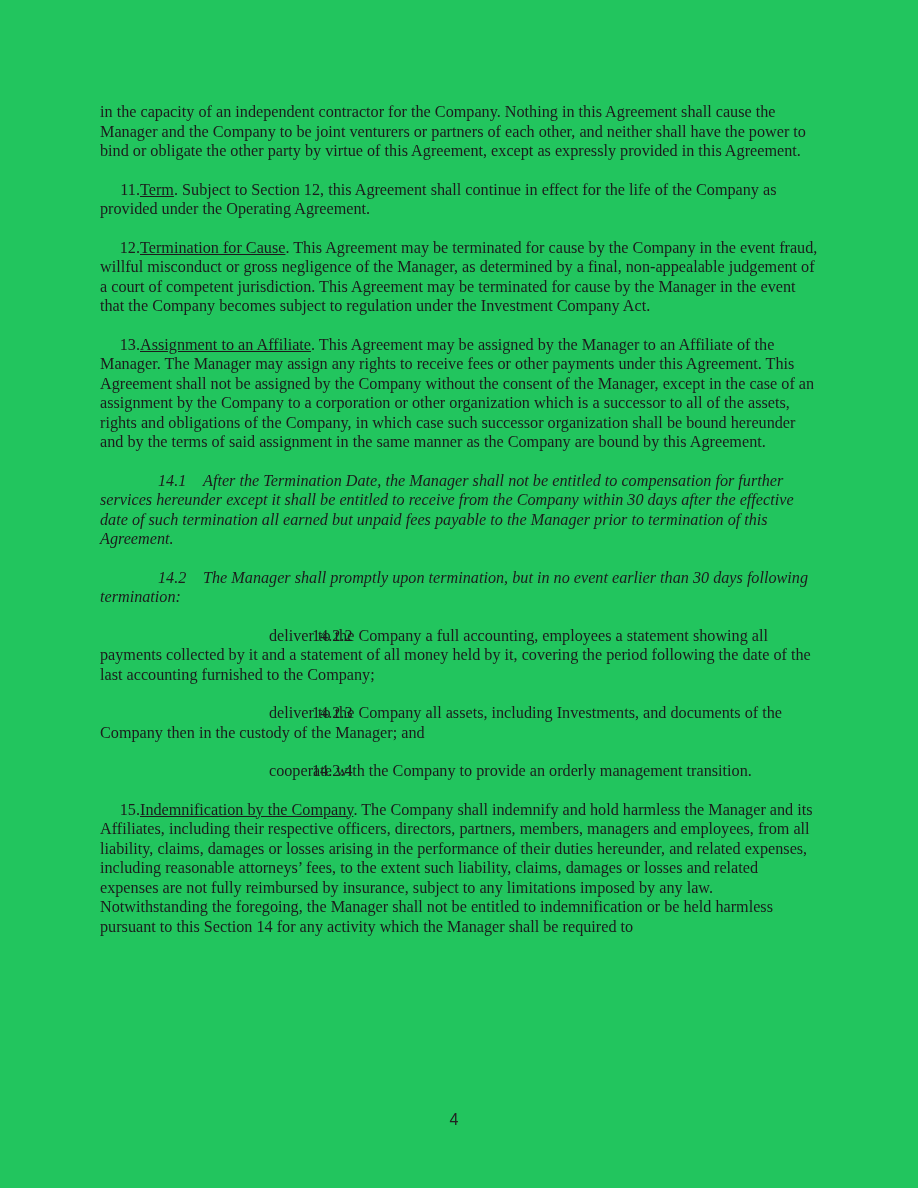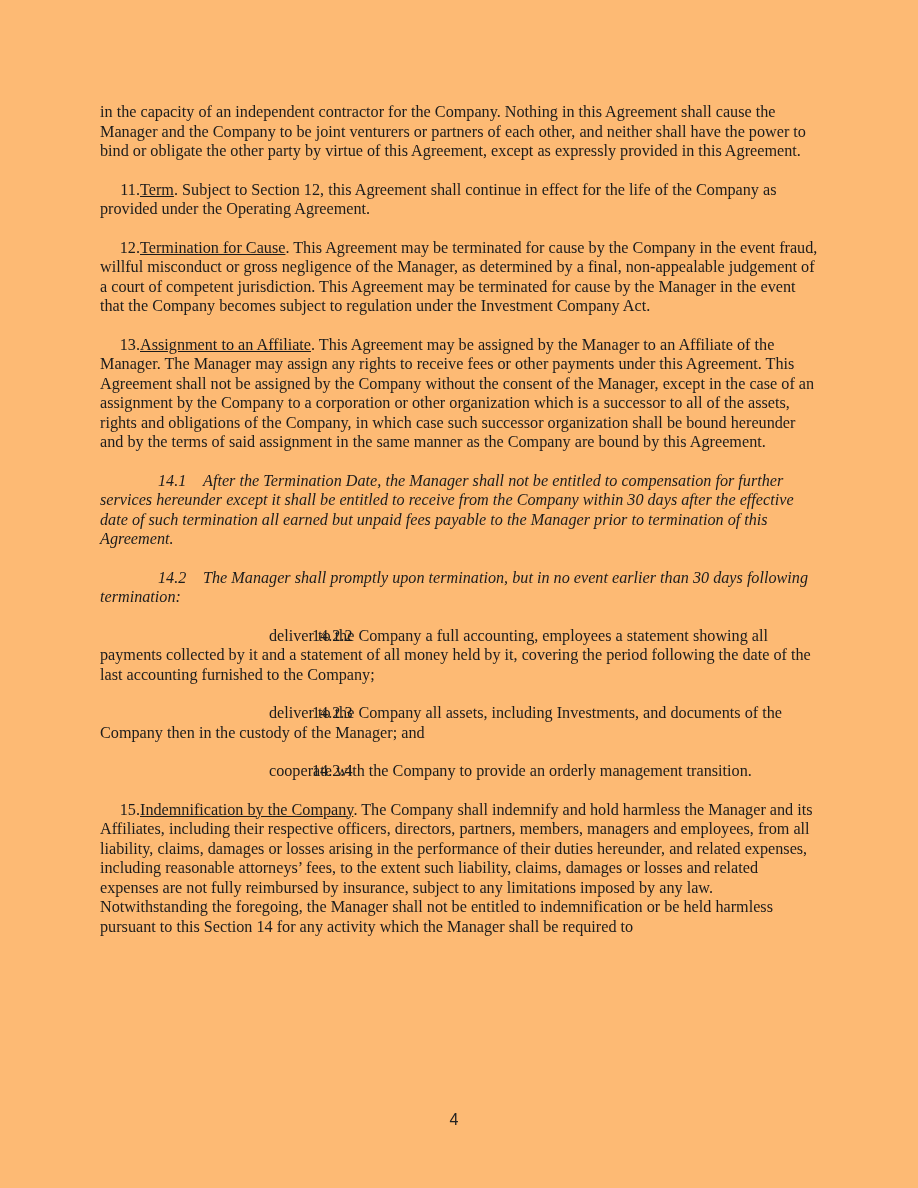--- a/index.html
+++ b/index.html
@@ -5,21 +5,21 @@
   html, body {
     margin: 0;
     padding: 0;
     background: #e8e8e8;
   }
   .page {
     position: relative;
     width: 918px;
     height: 1188px;
     margin: 0 auto;
-    background: #fdba74;
+    background: #22c55e;
     box-sizing: border-box;
     padding: 103px 98px 0 100px;
     font-family: "Liberation Serif", "DejaVu Serif", serif;
     font-size: 16.2px;
     line-height: 19.5px;
     color: #1c1c1c;
     overflow: hidden;
   }
   .page p {
     margin: 0 0 19px 0;

